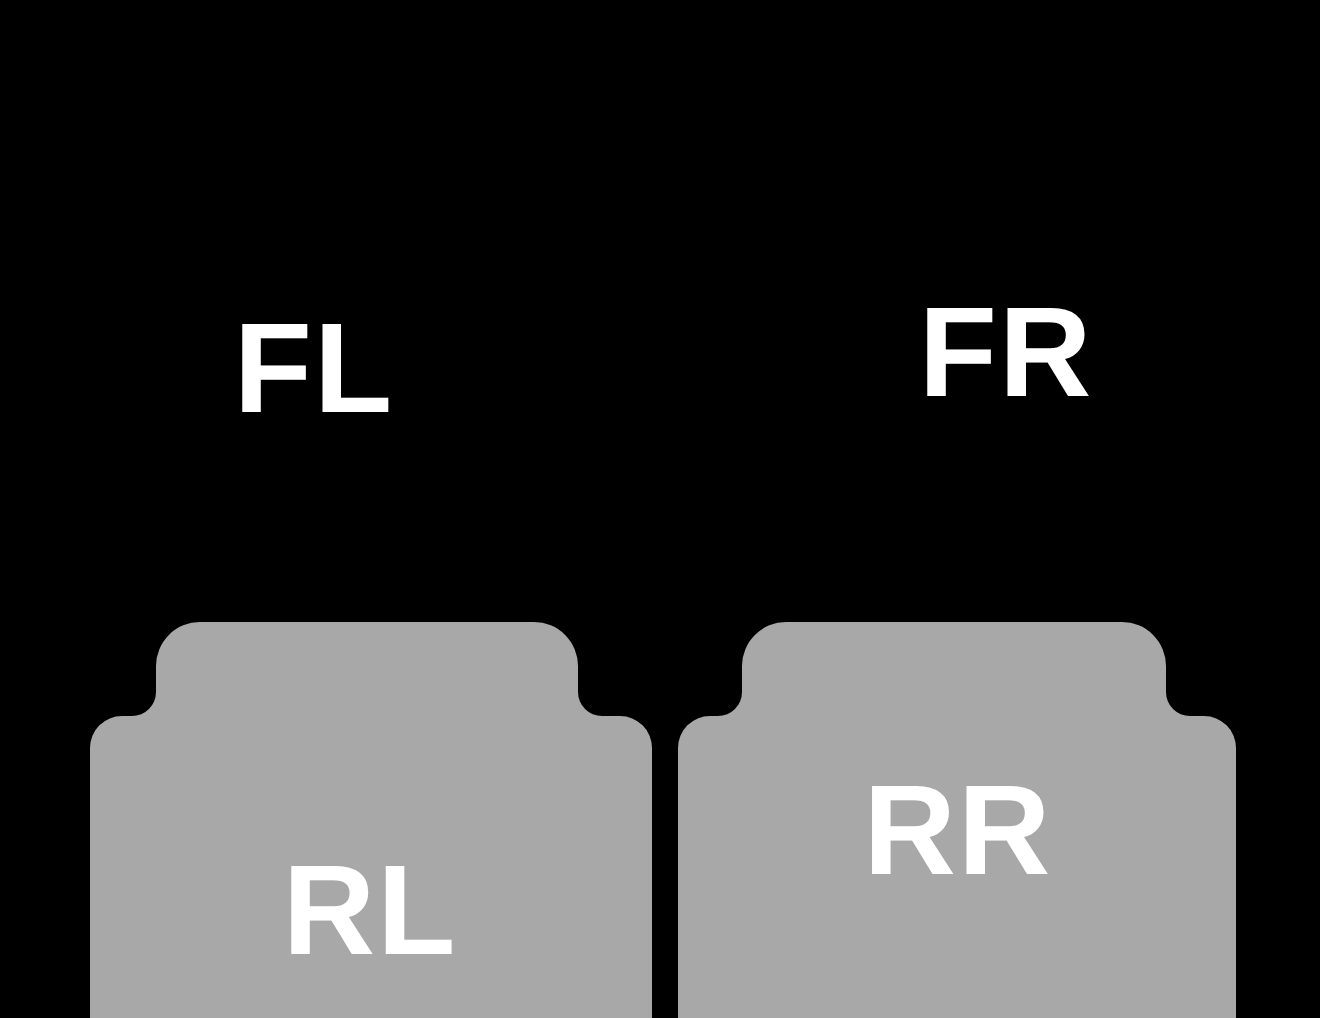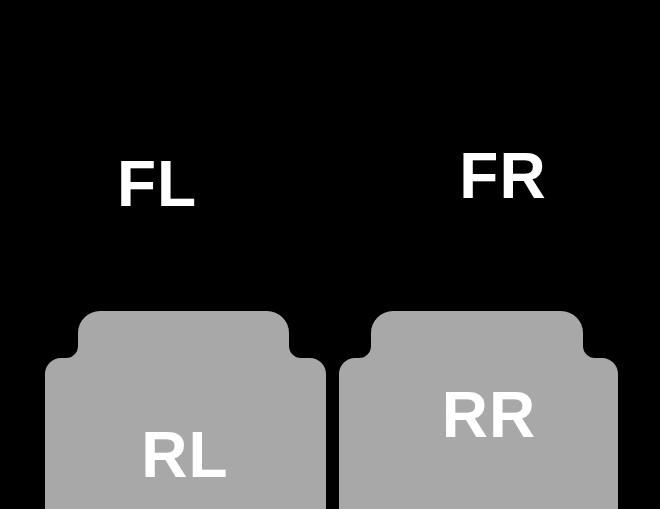--- a/index.html
+++ b/index.html
@@ -23,21 +23,21 @@
     font-size: 64px;
     letter-spacing: 1px;
     line-height: 1;
     user-select: none;
     white-space: nowrap;
     text-align: center;
   }
   .label-fl { left: 157px; top: 184px; }
   .label-fr { left: 503px; top: 176px; }
   .label-rl { left: 185px; top: 415px; margin-top: 40px; }
-  .label-rr { left: 479px; top: 415px; margin-left: 10px; }
+  .label-rr { left: 479px; top: 415px; }
   .mats-svg {
     position: absolute;
     left: 0;
     top: 0;
     width: 660px;
     height: 509px;
     display: block;
   }
 </style>
 </head>

